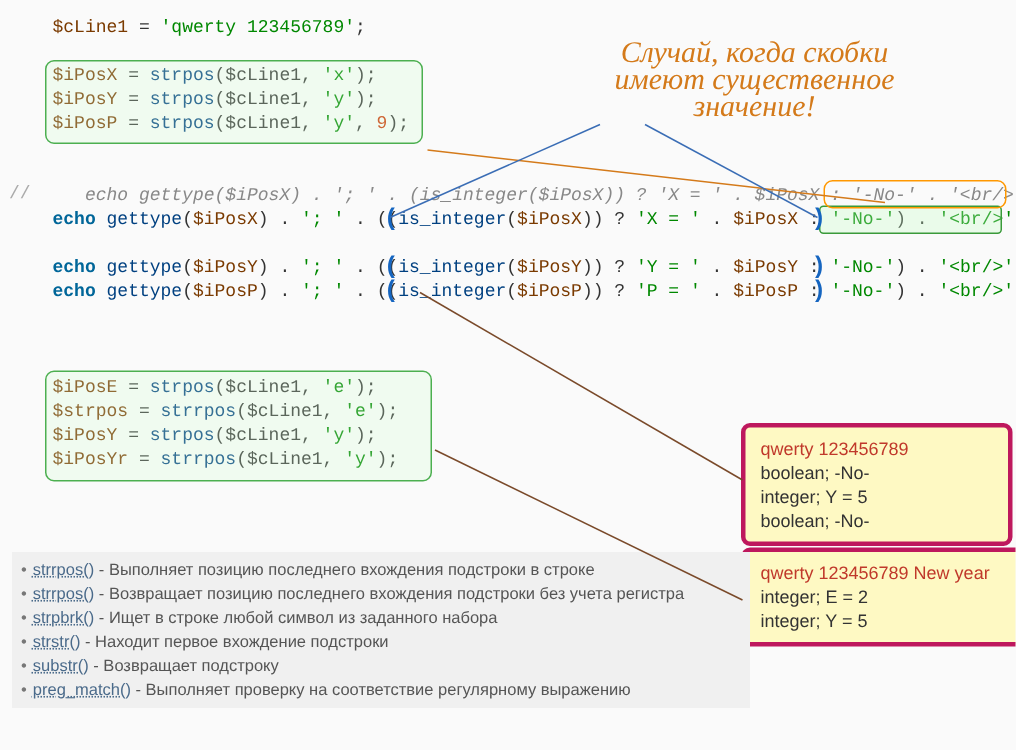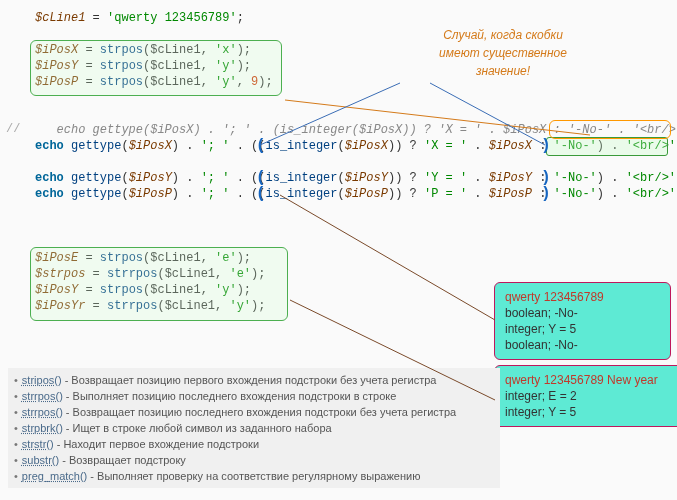--- a/index.html
+++ b/index.html
@@ -11,21 +11,21 @@
     width: 677px;
     height: 500px;
     position: relative;
     overflow: hidden;
   }
   .code-area {
     padding: 10px 0 0 35px;
     position: relative;
   }
   .ln { white-space: pre; line-height: 16px; height:16px; }
-  .var { color: #7a3a00; font-style: italic; }
+  .var { color: #7a3a00; }
   .kw  { color: #006699; font-weight: bold; }
   .fn  { color: #004080; }
   .str { color: #008800; }
   .num { color: #cc3300; }
   .op  { color: #333; }
   .cmt { color: #888; font-style: italic; }
 
   .box-green {
     position: absolute;
     border: 1px solid #4caf50;
@@ -49,32 +49,32 @@
   .paren-hl {
     position: absolute;
     color: #1565c0;
     font-size: 16px;
     font-weight: bold;
     pointer-events: none;
     line-height: 14px;
   }
   .annotation {
     position: absolute;
-    font-family: Liberation Sans, sans-serif;
+    font-family: Liberation Serif, serif;
     font-style: italic;
-    font-size: 12px;
+    font-size: 20px;
     color: #d47a1a;
     text-align: center;
     line-height: 18px;
   }
   .output-box {
     position: absolute;
-    border: 1px solid #be185d;
+    border: 3px solid #be185d;
     border-radius: 6px;
-    background: #5eead4;
+    background: #fef9c3;
     padding: 6px 10px;
     font-family: Arial, sans-serif;
     font-size: 12px;
     line-height: 16px;
     color: #333;
   }
   .out-title { color: #c0392b; }
   .funclist {
     position: absolute;
     left: 8px;
@@ -156,21 +156,20 @@
   <div>integer; Y = 5</div>
   <div>boolean; -No-</div>
 </div>
 <div class="output-box" style="left:494px; top:365px; width:172px;">
   <div class="out-title">qwerty 123456789 New year</div>
   <div>integer; E = 2</div>
   <div>integer; Y = 5</div>
 </div>
 
 <div class="funclist">
-  <div class="row"><span class="bullet">•</span><a>stripos()</a><span> - Возвращает позицию первого вхождения подстроки без учета регистра</span></div>
   <div class="row"><span class="bullet">•</span><a>strrpos()</a><span> - Выполняет позицию последнего вхождения подстроки в строке</span></div>
   <div class="row"><span class="bullet">•</span><a>strrpos()</a><span> - Возвращает позицию последнего вхождения подстроки без учета регистра</span></div>
   <div class="row"><span class="bullet">•</span><a>strpbrk()</a><span> - Ищет в строке любой символ из заданного набора</span></div>
   <div class="row"><span class="bullet">•</span><a>strstr()</a><span> - Находит первое вхождение подстроки</span></div>
   <div class="row"><span class="bullet">•</span><a>substr()</a><span> - Возвращает подстроку</span></div>
   <div class="row"><span class="bullet">•</span><a>preg_match()</a><span> - Выполняет проверку на соответствие регулярному выражению</span></div>
 </div>
 
 <svg class="lines">
   <line x1="285" y1="100" x2="590" y2="135" stroke="#d47a1a" stroke-width="1"></line>

